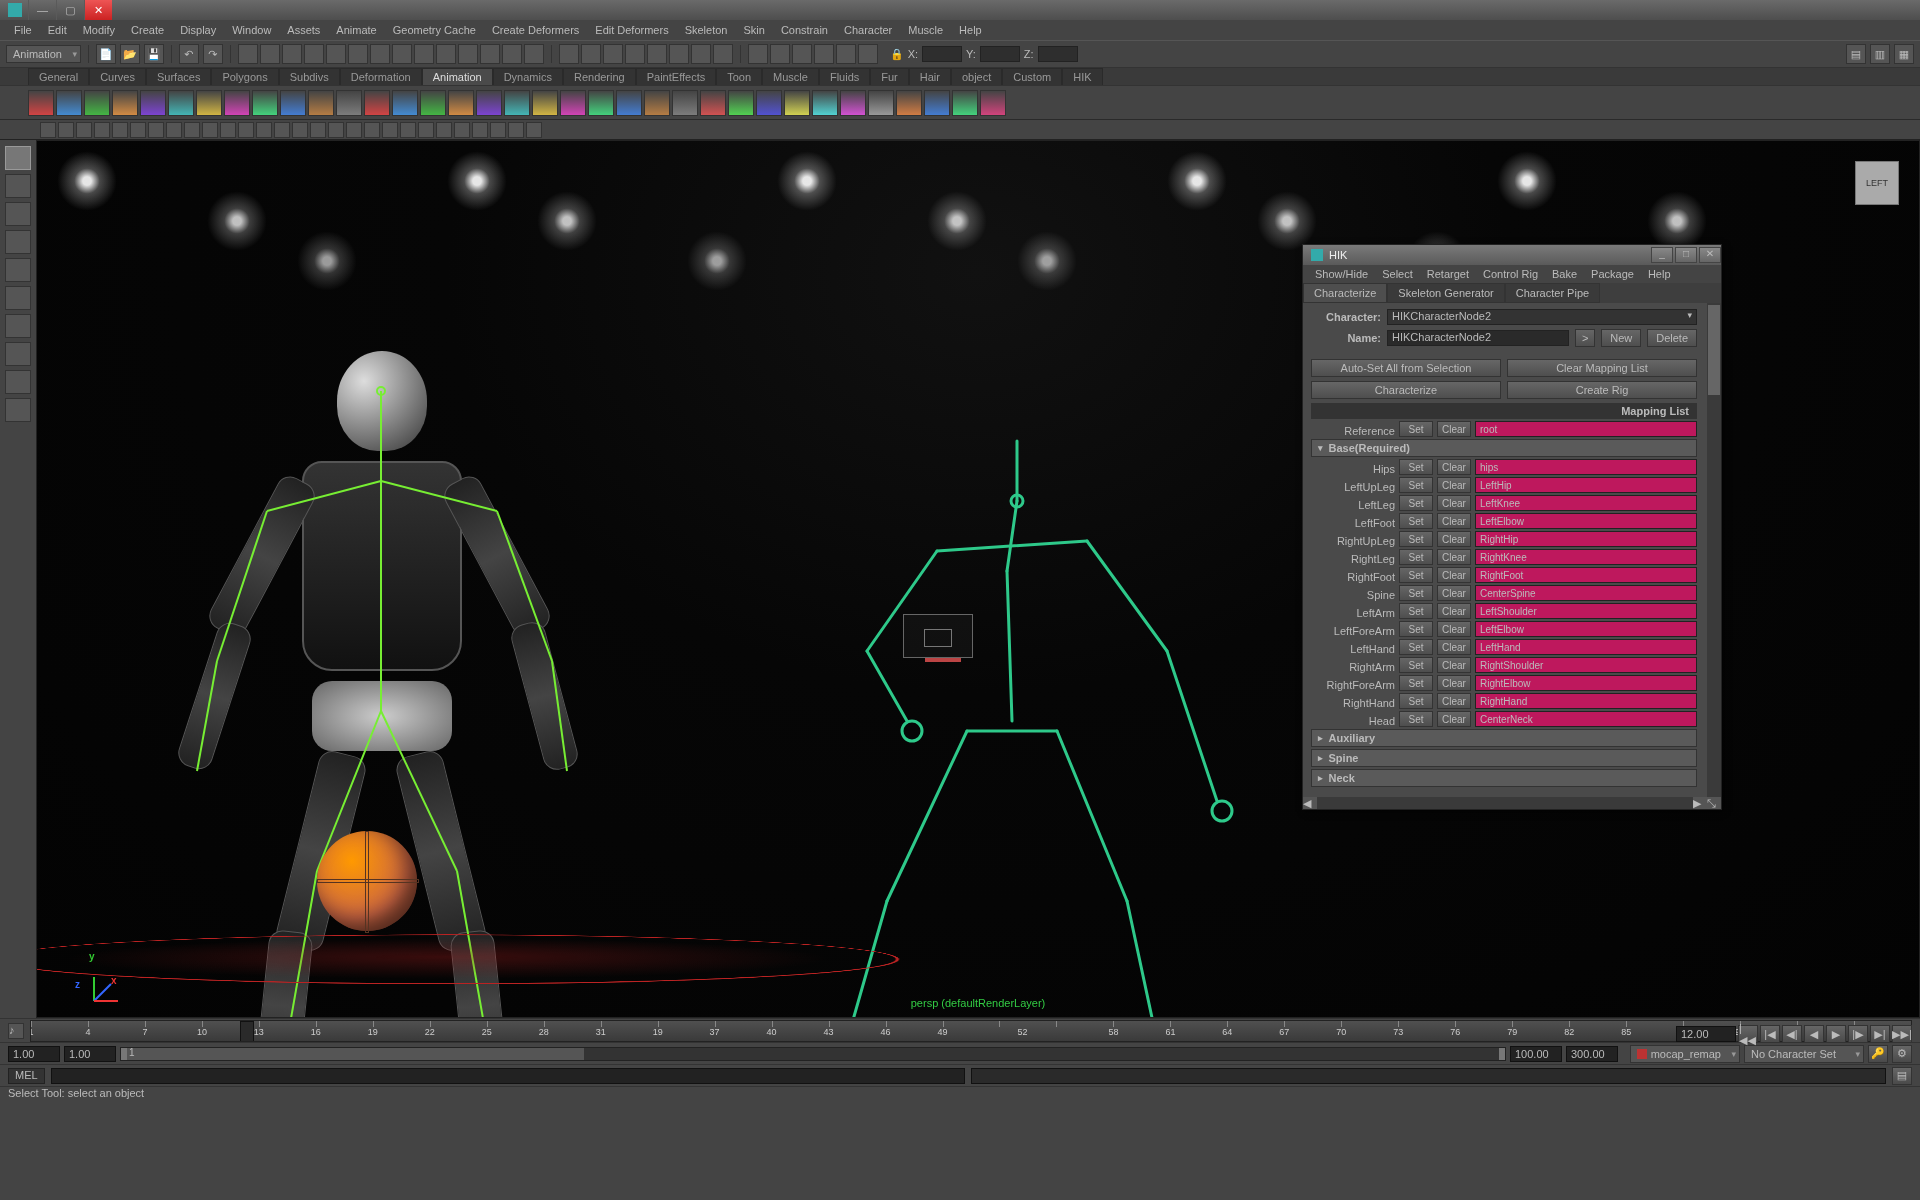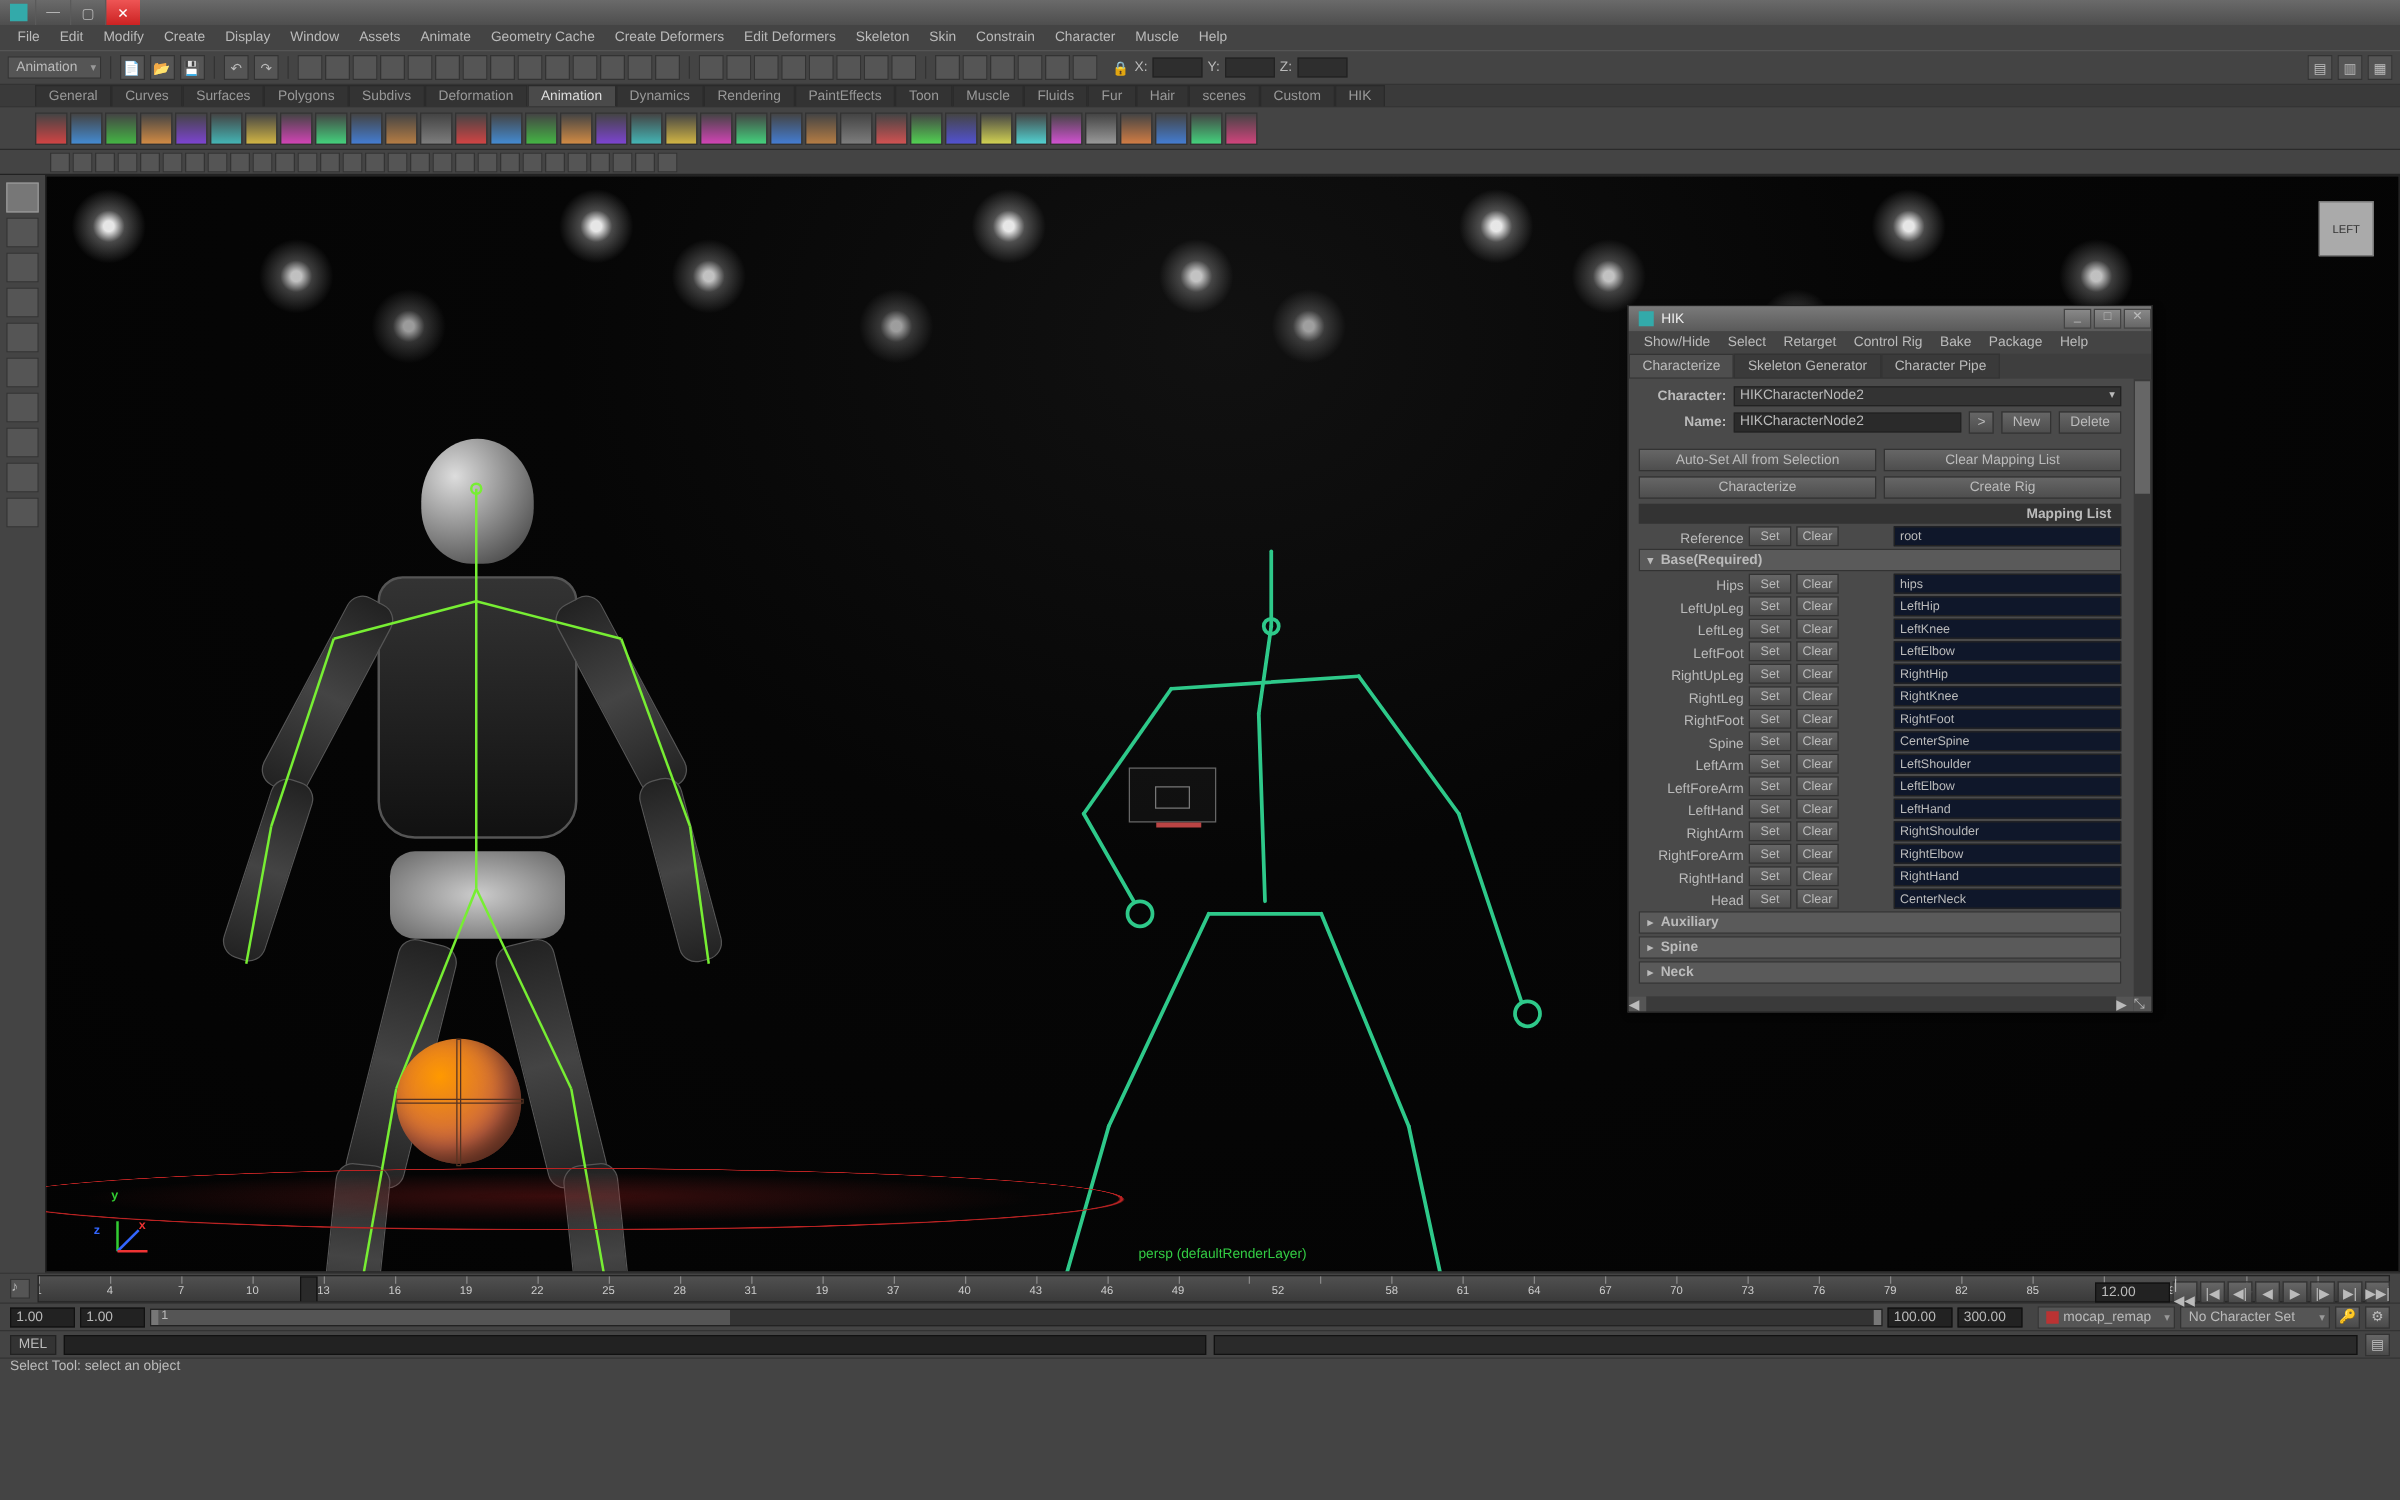--- a/index.html
+++ b/index.html
@@ -94,21 +94,21 @@
 .hik .txt { flex:1; height:16px; background:#2a2a2a; border:1px solid #222; padding-left:4px;}
 .hik .bt { height:18px; background:linear-gradient(#666,#4e4e4e); border:1px solid #333; padding:0 8px; cursor:pointer; display:flex;align-items:center;justify-content:center;}
 .hik .wide { flex:1;}
 .hik .sectitle { background:#5a5a5a; height:18px; display:flex; align-items:center; padding-left:6px; font-weight:bold; border:1px solid #333; margin:2px 0;}
 .hik .sectitle::before { content:"▾"; margin-right:6px; font-size:9px;}
 .hik .sectitle.collapsed::before { content:"▸";}
 .hik .sechdr { background:#333; height:16px; display:flex; align-items:center; justify-content:flex-end; padding-right:8px; font-weight:bold;}
 .hik .maprow { display:flex; align-items:flex-end; gap:4px; margin:2px 0;}
 .hik .maprow .mlbl { width:84px; text-align:right;}
 .hik .maprow .mbt { width:34px; height:16px; background:linear-gradient(#666,#4e4e4e); border:1px solid #333; font-size:10px; display:flex;align-items:center;justify-content:center; cursor:pointer;}
-.hik .maprow .mval { flex:1; height:16px; background:#0f172a; border:1px solid #222; padding-left:4px; font-size:10px; display:flex; align-items:center;margin-left:40px;}
+.hik .maprow .mval { flex:1; height:16px; background:#be185d; border:1px solid #222; padding-left:4px; font-size:10px; display:flex; align-items:center;}
 .hik .sb { position:absolute; right:0; top:0; width:14px; height:100%; background:#3a3a3a;}
 .hik .sb .th { position:absolute; right:1px; top:2px; width:12px; height:90px; background:#666;}
 .hik .bscroll { height:12px; background:#3a3a3a; display:flex;}
 
 
 svg.skel { position:absolute; }
 .basketball { position:absolute; width:100px; height:100px; border-radius:50%; background: radial-gradient(circle at 35% 30%, #f90, #c64 60%, #843); box-shadow: inset -10px -10px 20px rgba(0,0,0,.5);}
 .basketball::before,.basketball::after{content:"";position:absolute;border:1px solid #532;}
 .basketball::before{left:48%;top:0;width:2px;height:100%;}
 .basketball::after{top:48%;left:0;height:2px;width:100%;}
@@ -221,21 +221,21 @@
     <div class="tab">Deformation</div>
     <div class="tab active">Animation</div>
     <div class="tab">Dynamics</div>
     <div class="tab">Rendering</div>
     <div class="tab">PaintEffects</div>
     <div class="tab">Toon</div>
     <div class="tab">Muscle</div>
     <div class="tab">Fluids</div>
     <div class="tab">Fur</div>
     <div class="tab">Hair</div>
-    <div class="tab">scenes</div>
+    <div class="tab">object</div>
     <div class="tab">Custom</div>
     <div class="tab">HIK</div>
   </div>
 <div class="shelfrow" id="shelfrow">
     <div class="shelfbtn" style="background: linear-gradient(rgb(68, 68, 68), rgb(238, 68, 68) 120%);"></div>
     <div class="shelfbtn" style="background: linear-gradient(rgb(68, 68, 68), rgb(68, 153, 238) 120%);"></div>
     <div class="shelfbtn" style="background: linear-gradient(rgb(68, 68, 68), rgb(68, 204, 68) 120%);"></div>
     <div class="shelfbtn" style="background: linear-gradient(rgb(68, 68, 68), rgb(238, 153, 68) 120%);"></div>
     <div class="shelfbtn" style="background: linear-gradient(rgb(68, 68, 68), rgb(136, 68, 238) 120%);"></div>
     <div class="shelfbtn" style="background: linear-gradient(rgb(68, 68, 68), rgb(68, 204, 204) 120%);"></div>

